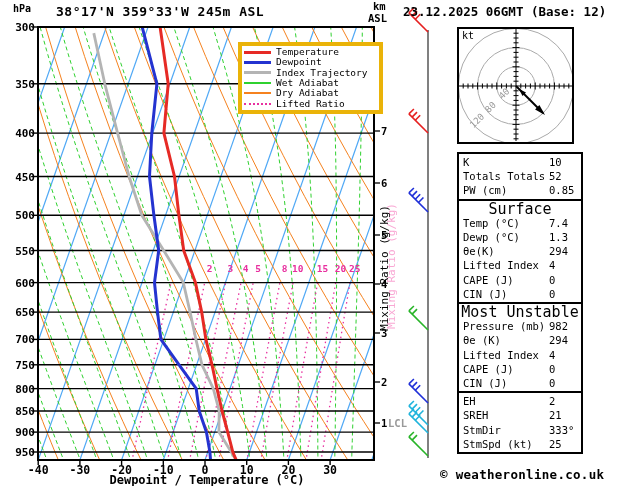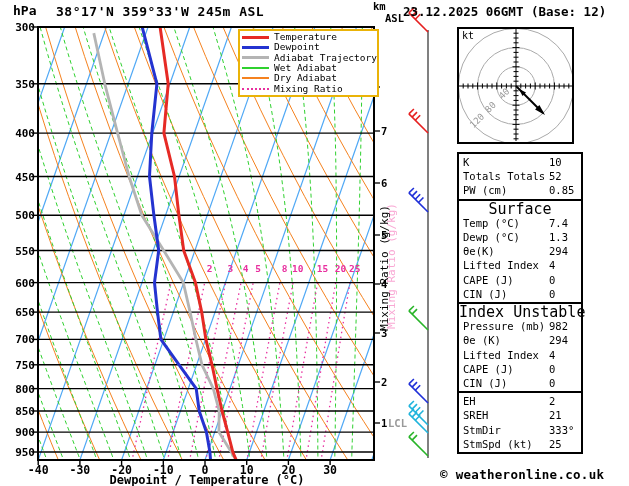--- a/index.html
+++ b/index.html
@@ -1,26 +1,26 @@
 <!DOCTYPE html>
 <html><head>
 <meta charset="utf-8">
 <style>
   html,body{margin:0;padding:0;background:#fff;}
   #stage{position:relative;width:629px;height:486px;background:#fff;overflow:hidden;
          font-family:"DejaVu Sans Mono", monospace;color:#000;}
   #chart-svg{position:absolute;left:0;top:0;}
   .ovl{position:absolute;white-space:nowrap;}
-  #hpa-label{left:13px;top:3px;font-size:13px;font-weight:bold;}
+  #hpa-label{left:13px;top:3px;font-size:10px;font-weight:bold;}
   #station-title{left:56px;top:4px;font-size:13px;font-weight:bold;letter-spacing:.5px;text-align:right;}
   #km-label{left:373px;top:0px;font-size:10.5px;font-weight:bold;}
-  #asl-label{left:368px;top:12px;font-size:10.5px;font-weight:bold;margin-left:17px;}
+  #asl-label{left:368px;top:12px;font-size:10.5px;font-weight:bold;}
   #datetime{left:403px;top:4px;font-size:12.5px;font-weight:bold;}
   #kt-label{left:462px;top:30px;font-size:10px;font-weight:normal;}
-  #legend{left:238px;top:29px;width:133px;border:2px solid #eab308;background:#fff;padding:1px 2px;}
+  #legend{left:238px;top:42px;width:133px;border:4px solid #eab308;background:#fff;padding:1px 2px;}
   .lg-row{display:flex;align-items:center;gap:5px;height:10.3px;}
   .lg-line{flex:none;width:27px;border-top-style:solid;}
   .lg-txt{font-size:9.5px;line-height:10px;}
   #infotable{left:457px;top:152px;width:126px;}
   .tbox{border:2px solid #000;background:#fff;margin-top:-2px;padding:1px 0;}
   .tbox:first-child{margin-top:0;}
   .t-header{text-align:center;font-size:15px;line-height:14.2px;}
   .t-row{display:flex;padding:0 4px;font-size:10.5px;line-height:14.2px;}
   .t-label{flex:none;width:86px;}
   .t-value{flex:1;}
@@ -339,33 +339,33 @@
       <div class="lg-row">
         <span class="lg-line" style="border-top: 3px solid rgb(230, 42, 37);"></span>
         <span class="lg-txt">Temperature</span>
       </div>
       <div class="lg-row">
         <span class="lg-line" style="border-top: 3px solid rgb(36, 51, 208);"></span>
         <span class="lg-txt">Dewpoint</span>
       </div>
       <div class="lg-row">
         <span class="lg-line" style="border-top: 3px solid rgb(180, 180, 180);"></span>
-        <span class="lg-txt">Adiabat Trajectory</span>
+        <span class="lg-txt">Index Trajectory</span>
       </div>
       <div class="lg-row">
         <span class="lg-line" style="border-top: 2px solid rgb(47, 209, 47);"></span>
         <span class="lg-txt">Wet Adiabat</span>
       </div>
       <div class="lg-row">
         <span class="lg-line" style="border-top: 2px solid rgb(245, 130, 31);"></span>
         <span class="lg-txt">Dry Adiabat</span>
       </div>
       <div class="lg-row">
         <span class="lg-line" style="border-top: 2px dotted rgb(232, 48, 159);"></span>
-        <span class="lg-txt">Mixing Ratio</span>
+        <span class="lg-txt">Lifted Ratio</span>
       </div>
     </div>
   <div class="ovl" id="infotable">
       <div class="tbox">
         <div class="t-row">
           <span class="t-label">K</span>
           <span class="t-value">10</span>
         </div>
         <div class="t-row">
           <span class="t-label">Totals Totals</span>
@@ -397,21 +397,21 @@
         <div class="t-row">
           <span class="t-label">CAPE (J)</span>
           <span class="t-value">0</span>
         </div>
         <div class="t-row">
           <span class="t-label">CIN (J)</span>
           <span class="t-value">0</span>
         </div>
       </div>
       <div class="tbox">
-        <div class="t-header">Index Unstable</div>
+        <div class="t-header">Most Unstable</div>
         <div class="t-row">
           <span class="t-label">Pressure (mb)</span>
           <span class="t-value">982</span>
         </div>
         <div class="t-row">
           <span class="t-label">θe (K)</span>
           <span class="t-value">294</span>
         </div>
         <div class="t-row">
           <span class="t-label">Lifted Index</span>

